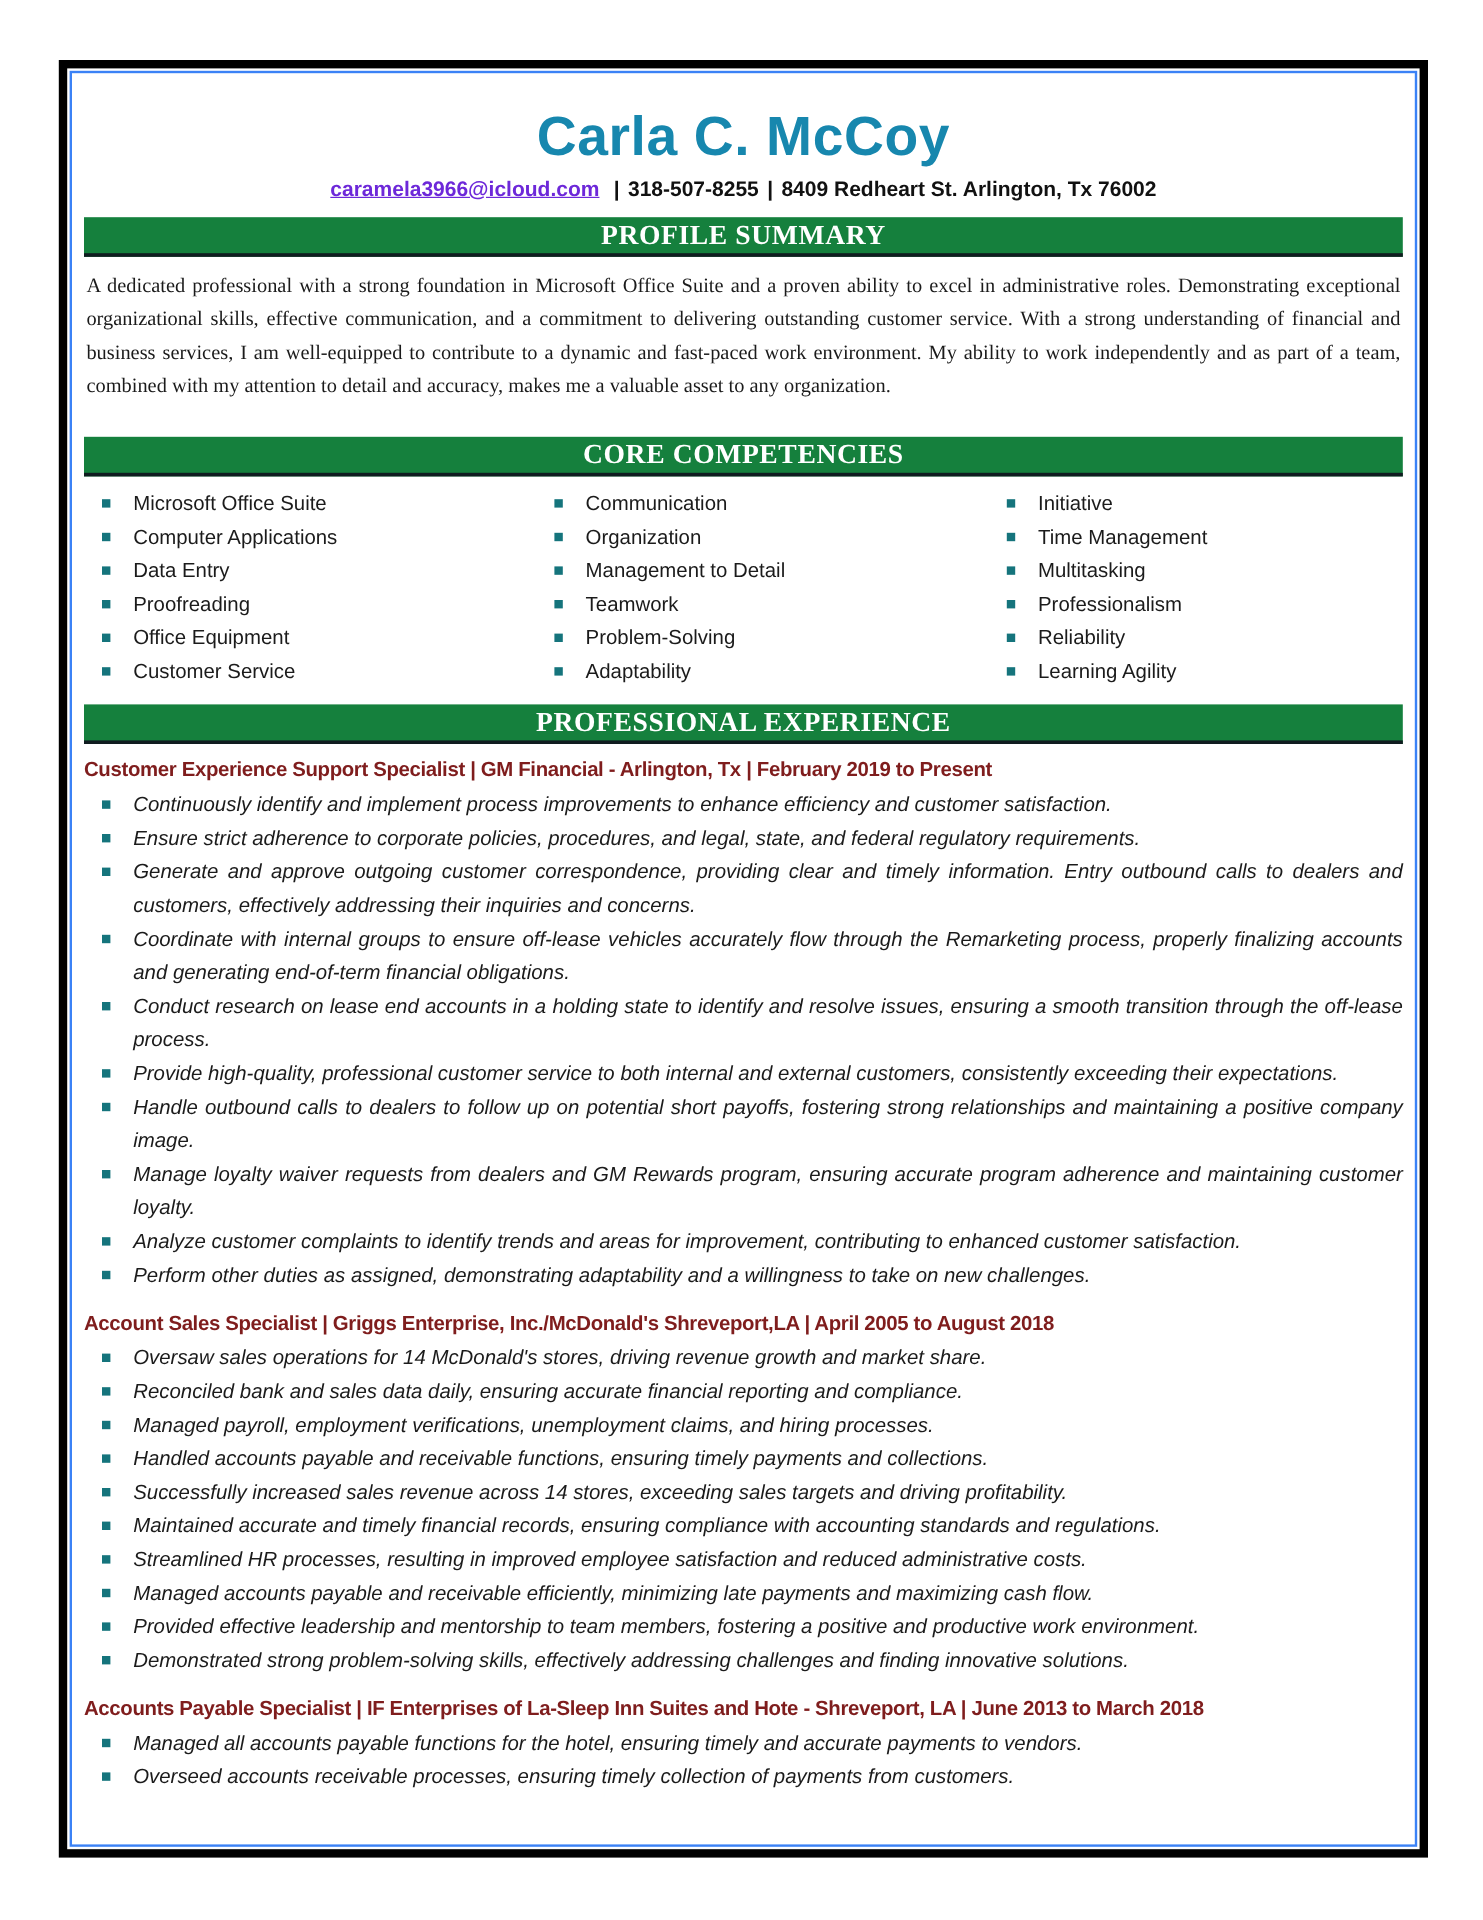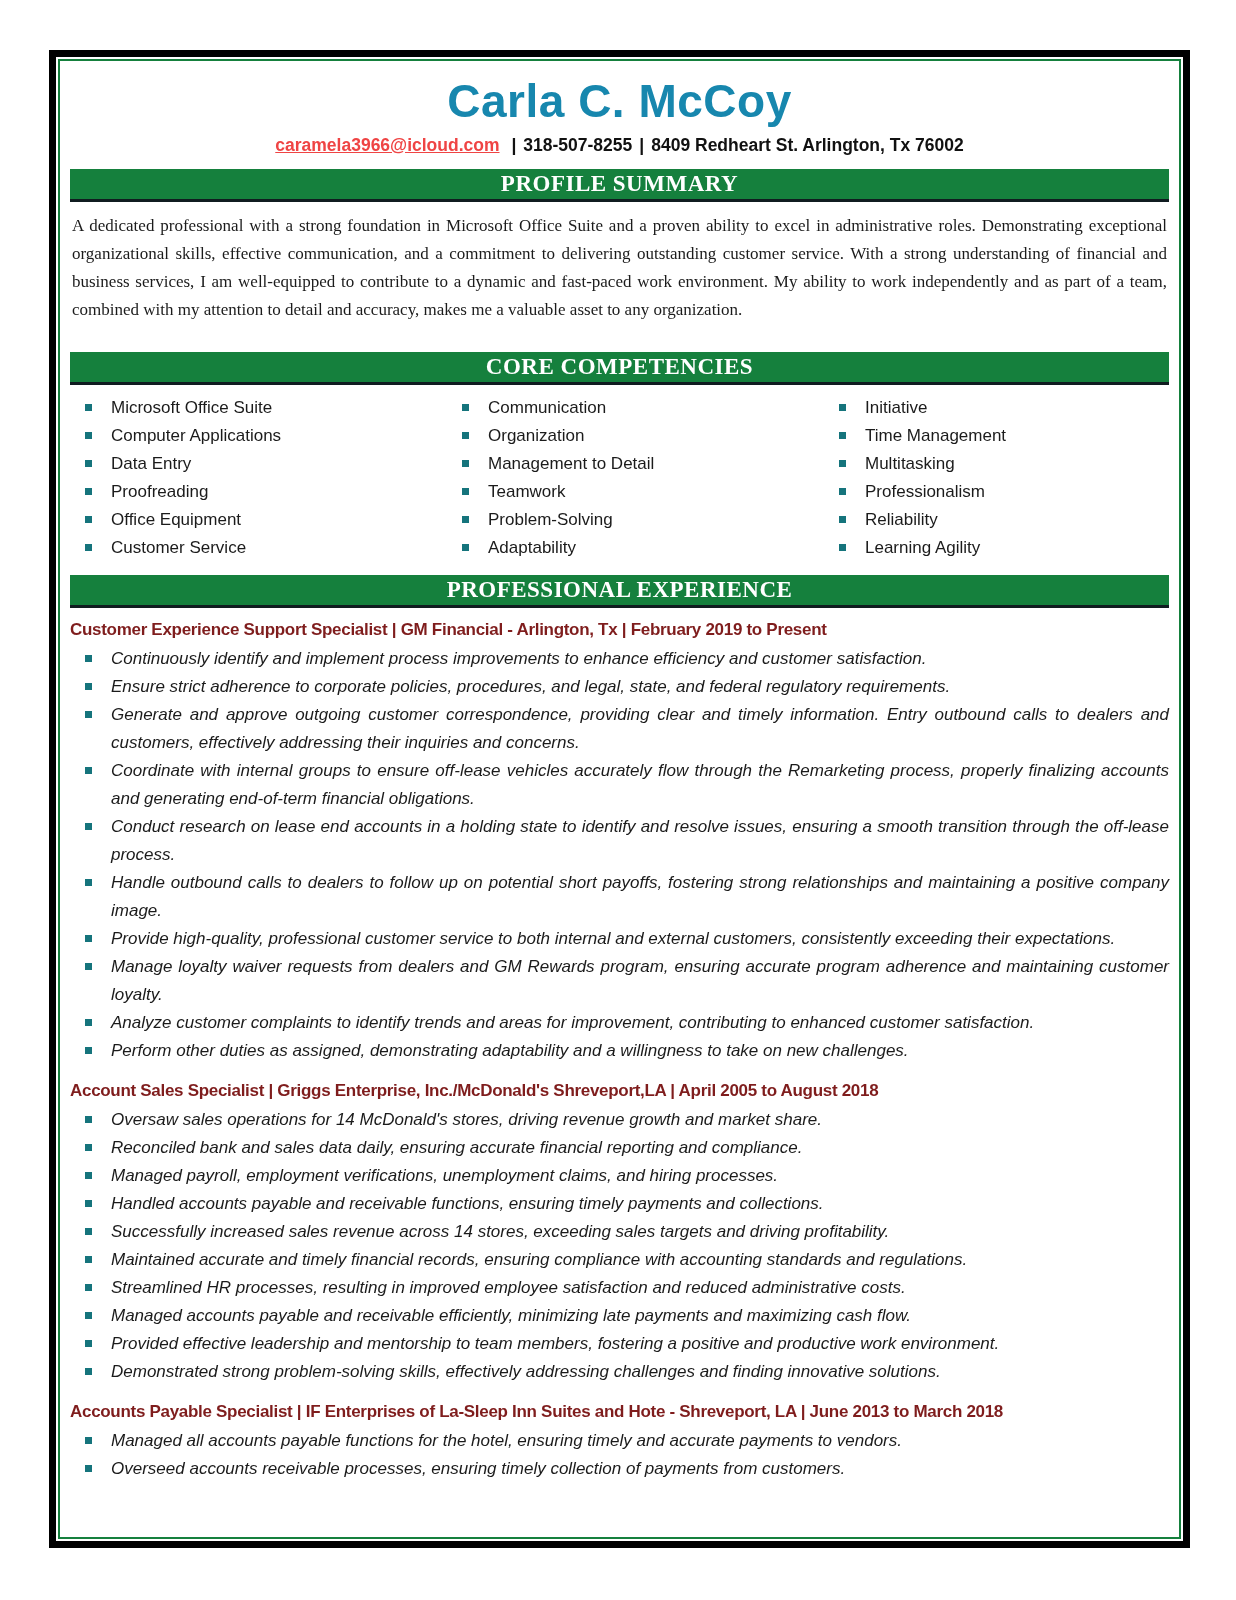--- a/index.html
+++ b/index.html
@@ -15,43 +15,43 @@
   .frame {
     position: absolute;
     left: 49px; top: 50px;
     width: 1141px; height: 1498px;
     border: 7px solid #000000;
     padding: 2px;
     box-sizing: border-box;
   }
   .frame-inner {
     width: 100%; height: 100%;
-    border: 2px solid #15803d;
+    border: 2px solid #3b82f6;
     box-sizing: border-box;
-    padding: 0 10px;
+    padding: 12px 10px;
     overflow: hidden;
   }
   .candidate-name {
     margin: 14px 0 0 0;
     text-align: center;
     font-size: 46px;
     line-height: 52px;
     font-weight: bold;
     color: #1787AE;
     letter-spacing: 0.5px;
   }
   .contact-line {
     margin-top: 8px;
     text-align: center;
     font-size: 17.5px;
     font-weight: bold;
     color: #111111;
   }
   .contact-line .email-link {
-    color: #ef4444;
+    color: #6d28d9;
     text-decoration: underline;
     cursor: pointer;
   }
   .contact-line .sep { padding: 0 7px; }
   .section-bar {
     margin-top: 13px;
     background: #15803d;
     color: #ffffff;
     text-align: center;
     font-family: "Liberation Serif", serif;
@@ -178,23 +178,23 @@
                 <li><span class="sq"></span><span>Continuously identify and implement process improvements to enhance efficiency and customer satisfaction.</span></li>
 
                 <li><span class="sq"></span><span>Ensure strict adherence to corporate policies, procedures, and legal, state, and federal regulatory requirements.</span></li>
 
                 <li><span class="sq"></span><span>Generate and approve outgoing customer correspondence, providing clear and timely information. Entry outbound calls to dealers and customers, effectively addressing their inquiries and concerns.</span></li>
 
                 <li><span class="sq"></span><span>Coordinate with internal groups to ensure off-lease vehicles accurately flow through the Remarketing process, properly finalizing accounts and generating end-of-term financial obligations.</span></li>
 
                 <li><span class="sq"></span><span>Conduct research on lease end accounts in a holding state to identify and resolve issues, ensuring a smooth transition through the off-lease process.</span></li>
 
+                <li><span class="sq"></span><span>Provide high-quality, professional customer service to both internal and external customers, consistently exceeding their expectations.</span></li>
+
                 <li><span class="sq"></span><span>Handle outbound calls to dealers to follow up on potential short payoffs, fostering strong relationships and maintaining a positive company image.</span></li>
-
-                <li><span class="sq"></span><span>Provide high-quality, professional customer service to both internal and external customers, consistently exceeding their expectations.</span></li>
 
                 <li><span class="sq"></span><span>Manage loyalty waiver requests from dealers and GM Rewards program, ensuring accurate program adherence and maintaining customer loyalty.</span></li>
 
                 <li><span class="sq"></span><span>Analyze customer complaints to identify trends and areas for improvement, contributing to enhanced customer satisfaction.</span></li>
 
                 <li><span class="sq"></span><span>Perform other duties as assigned, demonstrating adaptability and a willingness to take on new challenges.</span></li>
               </ul>
           </div>
 
           <div class="job">

